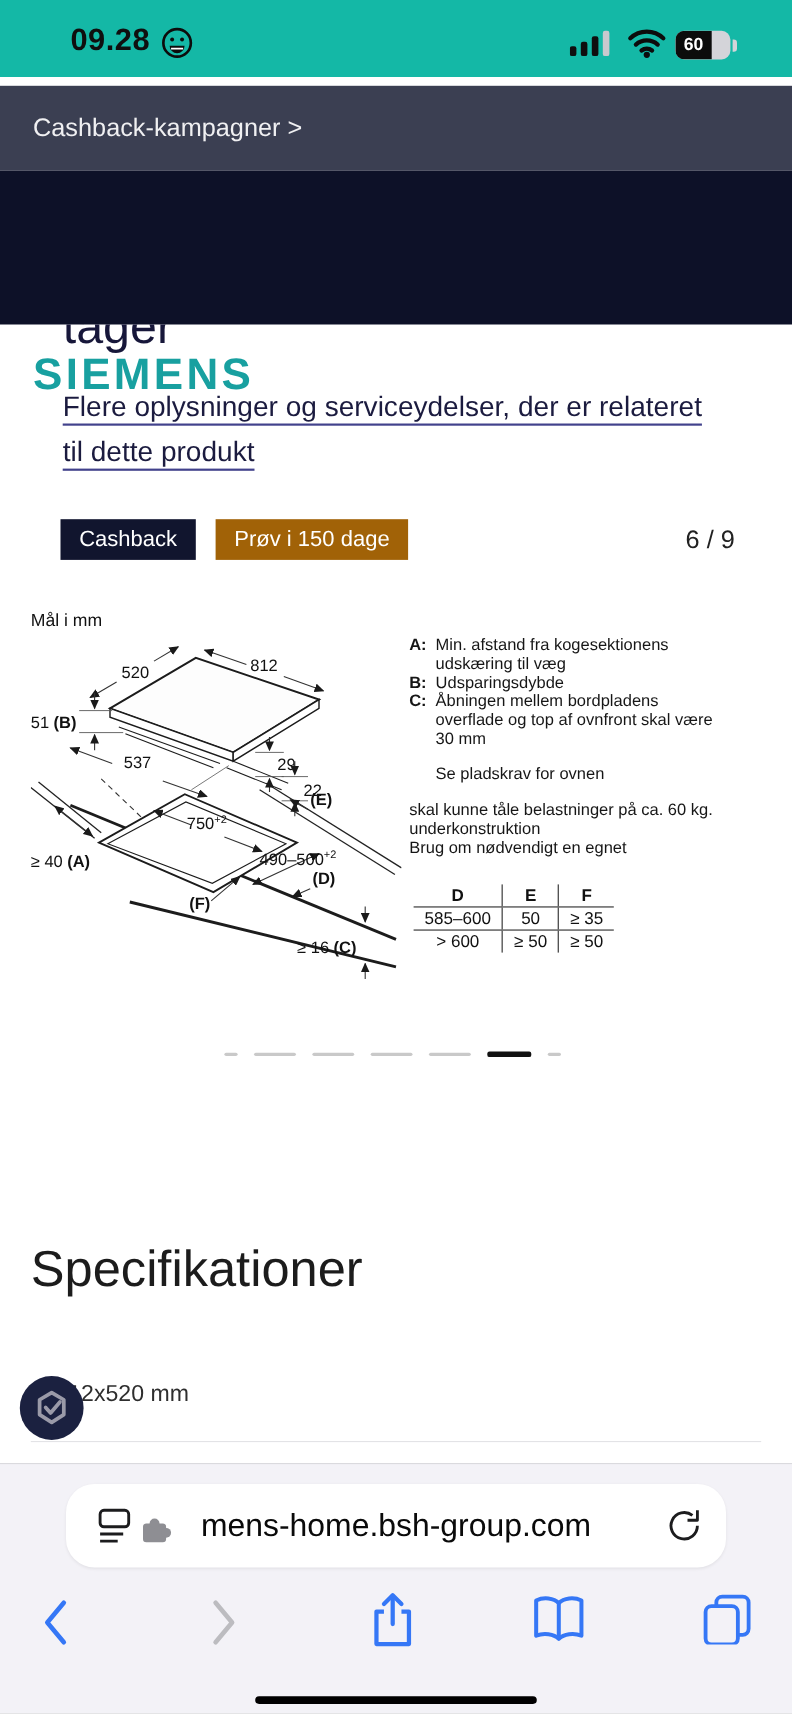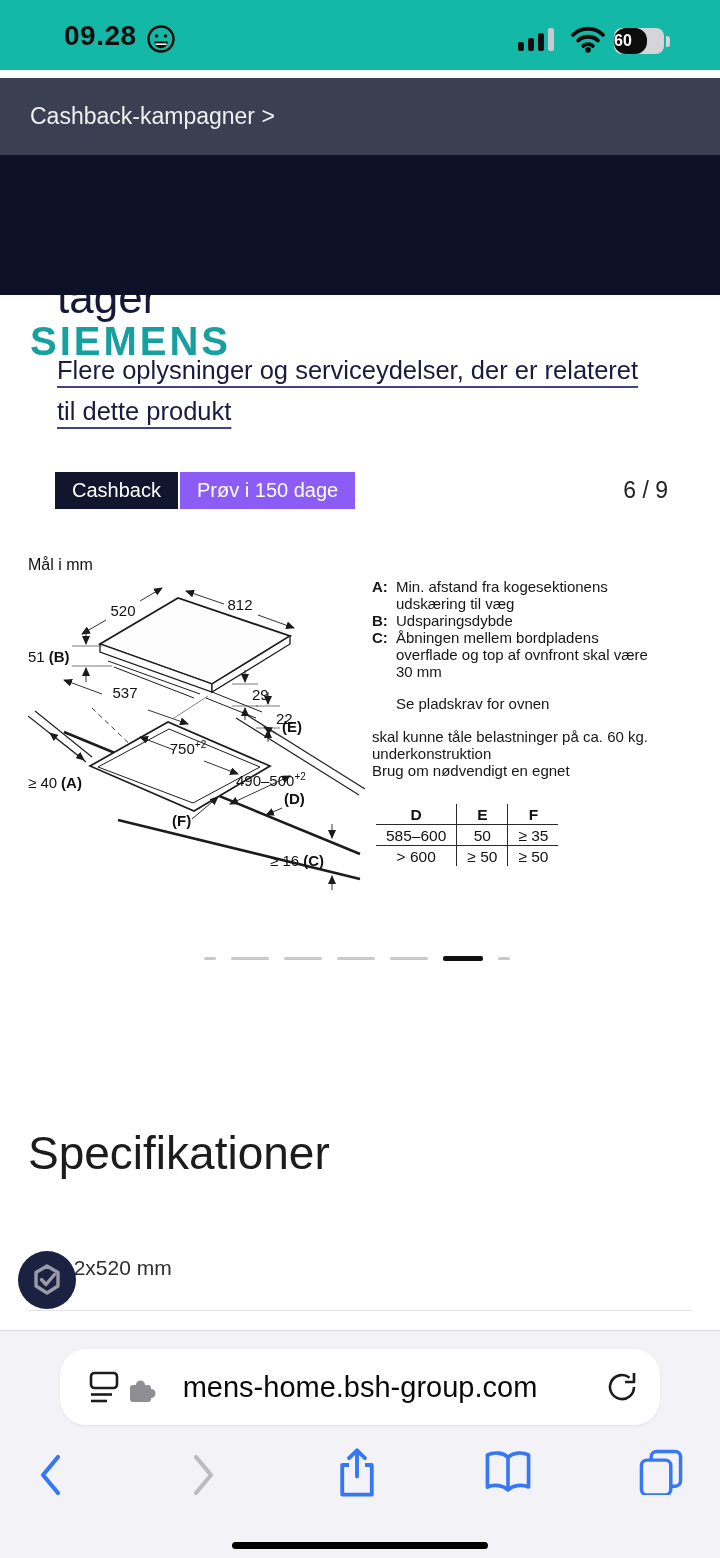--- a/index.html
+++ b/index.html
@@ -6,40 +6,40 @@
   .screen{position:relative;width:720px;height:1558px;background:#fff;overflow:hidden;
     font-family:"Liberation Sans",sans-serif;margin:0 auto;}
   
   .status-bar{position:absolute;top:0;left:0;width:720px;height:70px;background:#14b8a6;}
   .status-time{position:absolute;left:64px;top:20px;font-size:28px;font-weight:bold;color:#0f0f0f;letter-spacing:.5px;}
   .smiley{position:absolute;left:146px;top:24px;}
   .sig{position:absolute;left:518px;top:26px;}
   .wifi{position:absolute;left:570px;top:25px;}
   .batt{position:absolute;left:614px;top:28px;width:50px;height:26px;border-radius:8px;background:#d4d4d9;overflow:hidden;}
   .batt-fill{position:absolute;left:0;top:0;bottom:0;width:33px;background:#0c0c0c;color:#fff;
-    font-size:16px;font-weight:bold;line-height:26px;border-radius:12px;}
+    font-size:16px;font-weight:bold;line-height:26px;text-align:center;}
   .batt-nub{position:absolute;left:666px;top:36px;width:4px;height:11px;border-radius:0 3px 3px 0;background:#d4d4d9;}
   
   .promo{position:absolute;top:78px;left:0;width:720px;height:77px;background:#3b3f52;}
   .promo-label{position:absolute;left:30px;top:0;line-height:77px;font-size:23px;color:#f0f0f2;}
   
   .hdr{position:absolute;top:155px;left:0;width:720px;height:140px;background:#0d1128;}
   .logo{position:absolute;left:30px;top:164px;font-size:40px;font-weight:bold;letter-spacing:3px;color:#18a0a0;}
   .hdr-title{position:absolute;right:28px;top:180px;font-size:20px;font-weight:bold;color:#fff;}
   .hdr-ic{position:absolute;top:228px;width:44px;height:44px;}
   .ic-user{left:459px;} .ic-search{left:525px;} .ic-bag{left:589px;} .ic-menu{left:656px;}
   
   .clip-head{position:absolute;left:57px;top:295px;height:28px;width:600px;overflow:hidden;}
   .clip-head span{display:block;margin-top:-22px;font-size:44px;color:#17173a;}
   .link-blk{position:absolute;left:57px;top:350px;width:640px;color:#1b1b3f;font-size:25.5px;line-height:41px;cursor:pointer;}
   .link-blk span{display:block;white-space:nowrap;text-decoration:underline;text-decoration-thickness:2px;
     text-underline-offset:7px;text-decoration-color:#42428c;}
   .badge{position:absolute;top:472px;height:37px;line-height:37px;padding:0 17px;font-size:20px;color:#fff;}
   .badge-cashback{left:55px;background:#11152e;}
-  .badge-trial{left:180px;background:#8b5cf6;}
+  .badge-trial{left:196px;background:#a16207;}
   .slide-counter{position:absolute;right:52px;top:477px;font-size:23px;color:#222;}
   
   .diag-units{position:absolute;left:28px;top:556px;font-size:16px;color:#111;}
   .diag-svg{position:absolute;left:28px;top:576px;}
   .diag-svg text{font-family:"Liberation Sans",sans-serif;font-size:15px;fill:#111;}
   .legend{position:absolute;left:372px;top:578px;width:326px;font-size:15px;line-height:17px;color:#161616;}
   .leg-row{display:flex;}
   .leg-key{width:24px;font-weight:bold;flex:none;}
   .leg-lines span{display:block;}
   .note1{margin-top:15px;padding-left:24px;}

